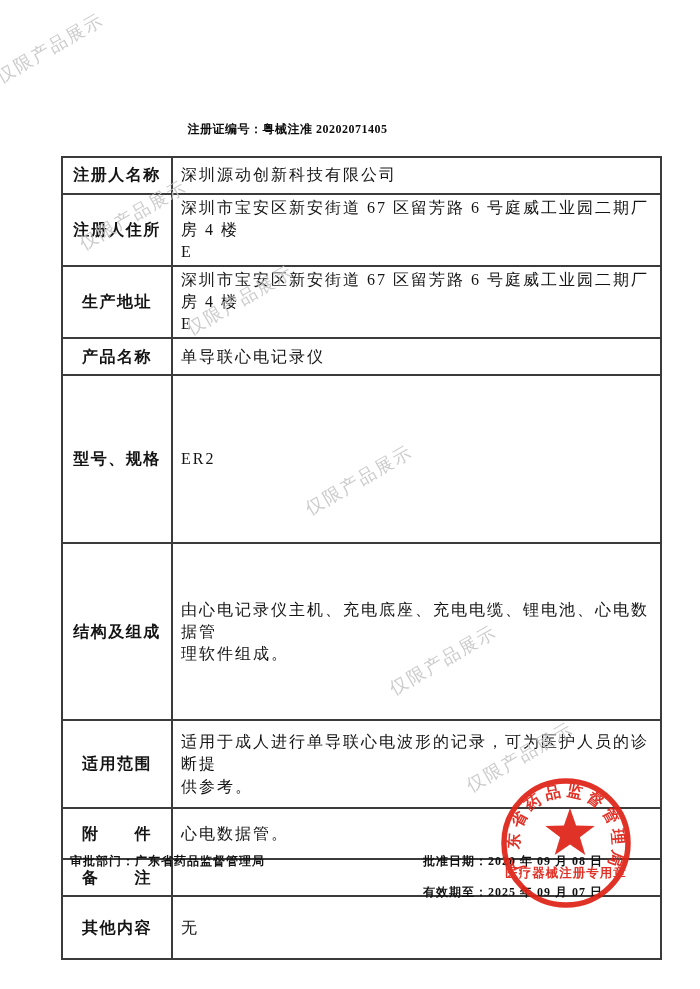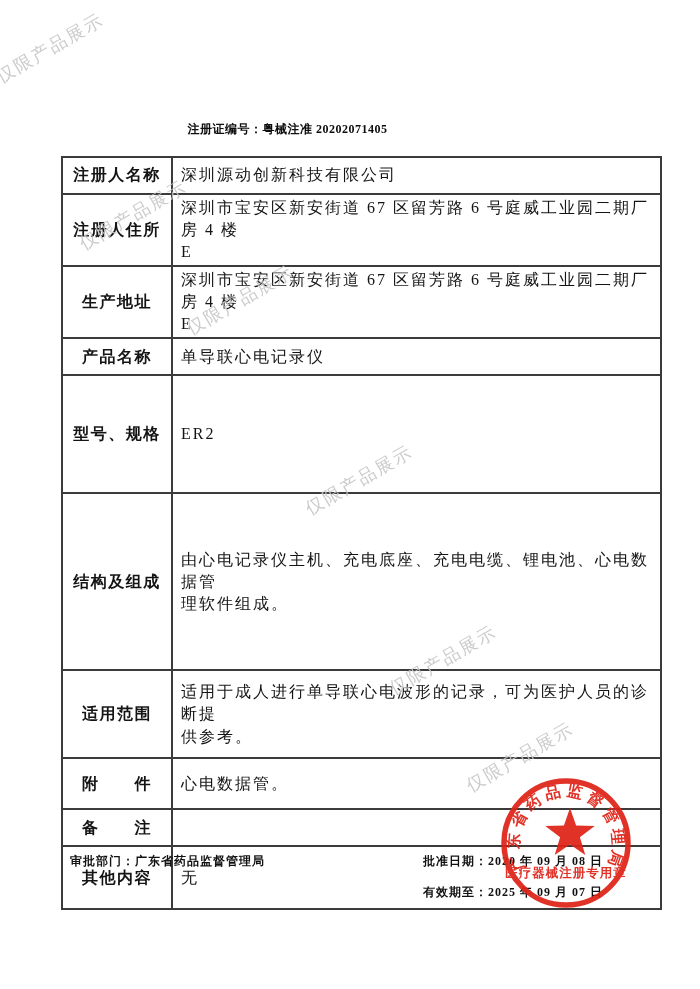--- a/index.html
+++ b/index.html
@@ -52,21 +52,21 @@
     width:473px;
     text-align:left;
     letter-spacing:2px;
     padding:2px 6px 2px 8px;
     white-space:pre-line;
   }
   .cert-table tr:nth-child(1)  { height:37px; }
   .cert-table tr:nth-child(2)  { height:37px; }
   .cert-table tr:nth-child(3)  { height:37px; }
   .cert-table tr:nth-child(4)  { height:37px; }
-  .cert-table tr:nth-child(5)  { height:118px; }
+  .cert-table tr:nth-child(5)  { height:168px; }
   .cert-table tr:nth-child(6)  { height:177px; }
   .cert-table tr:nth-child(7)  { height:88px; }
   .cert-table tr:nth-child(8)  { height:51px;margin-left:29px; }
   .cert-table tr:nth-child(9)  { height:37px; }
   .cert-table tr:nth-child(10) { height:63px; }
 
   
   .footer-line {
     position:absolute;
     font-size:12px; font-weight:bold; letter-spacing:1px;

